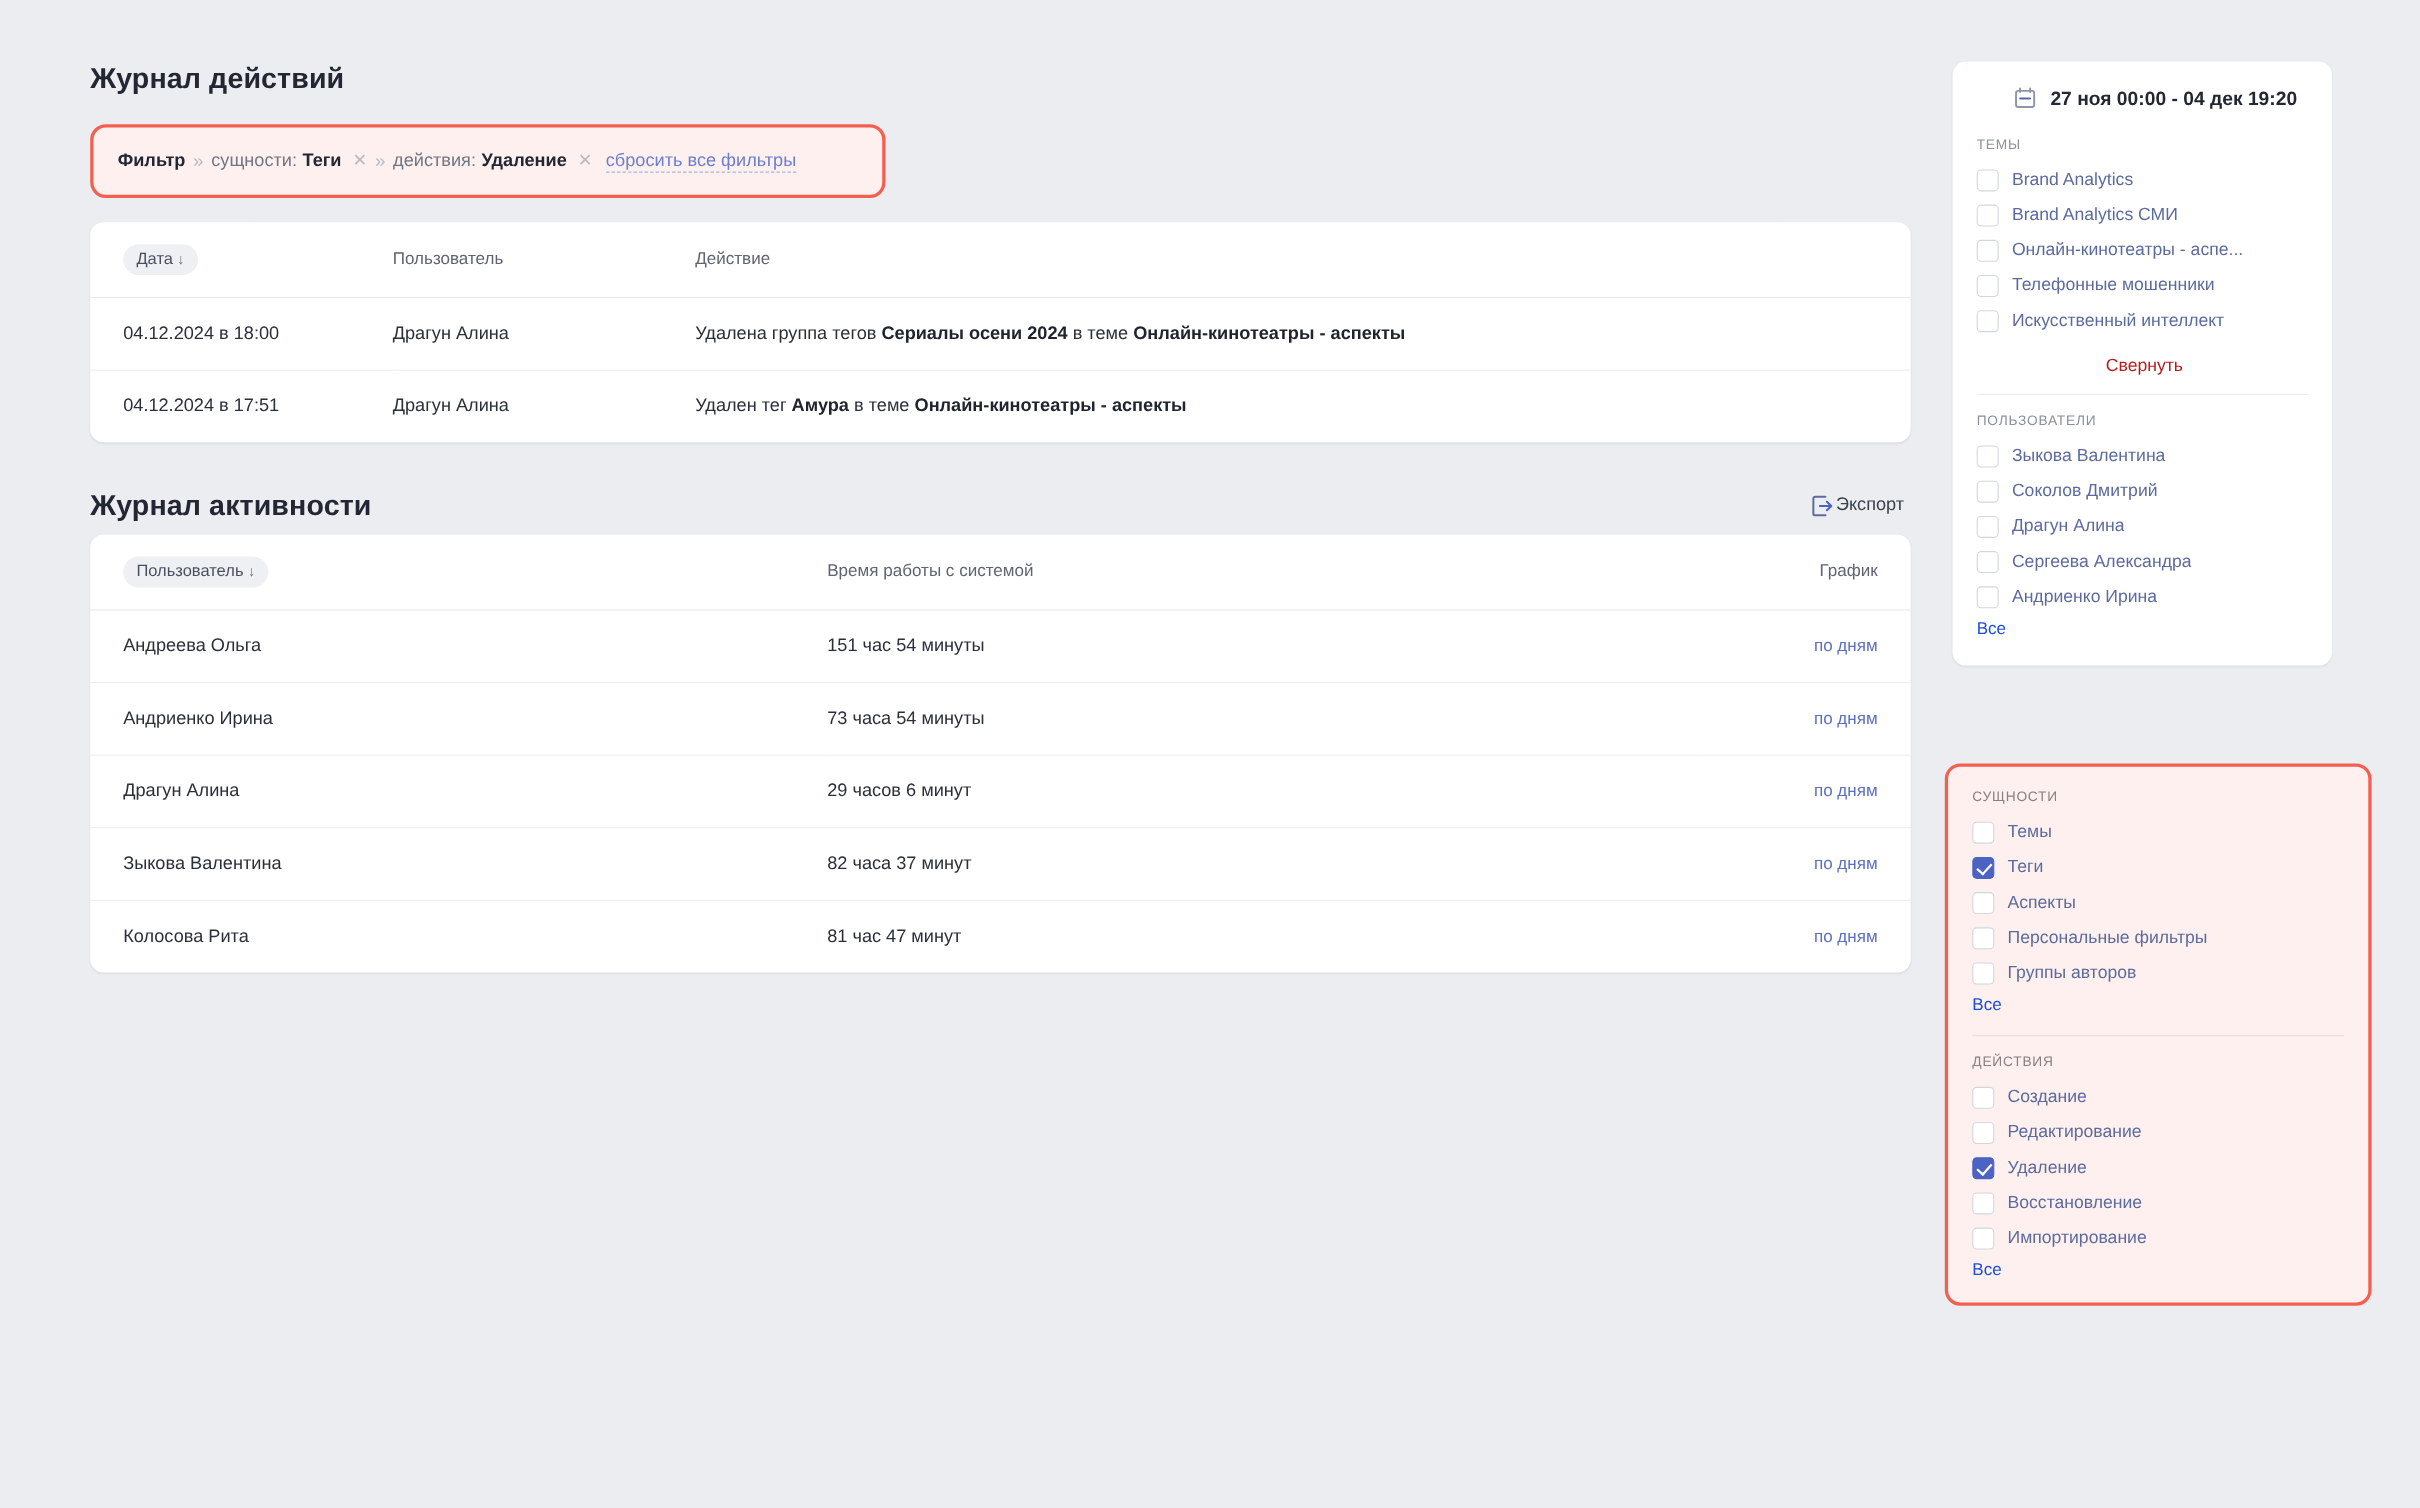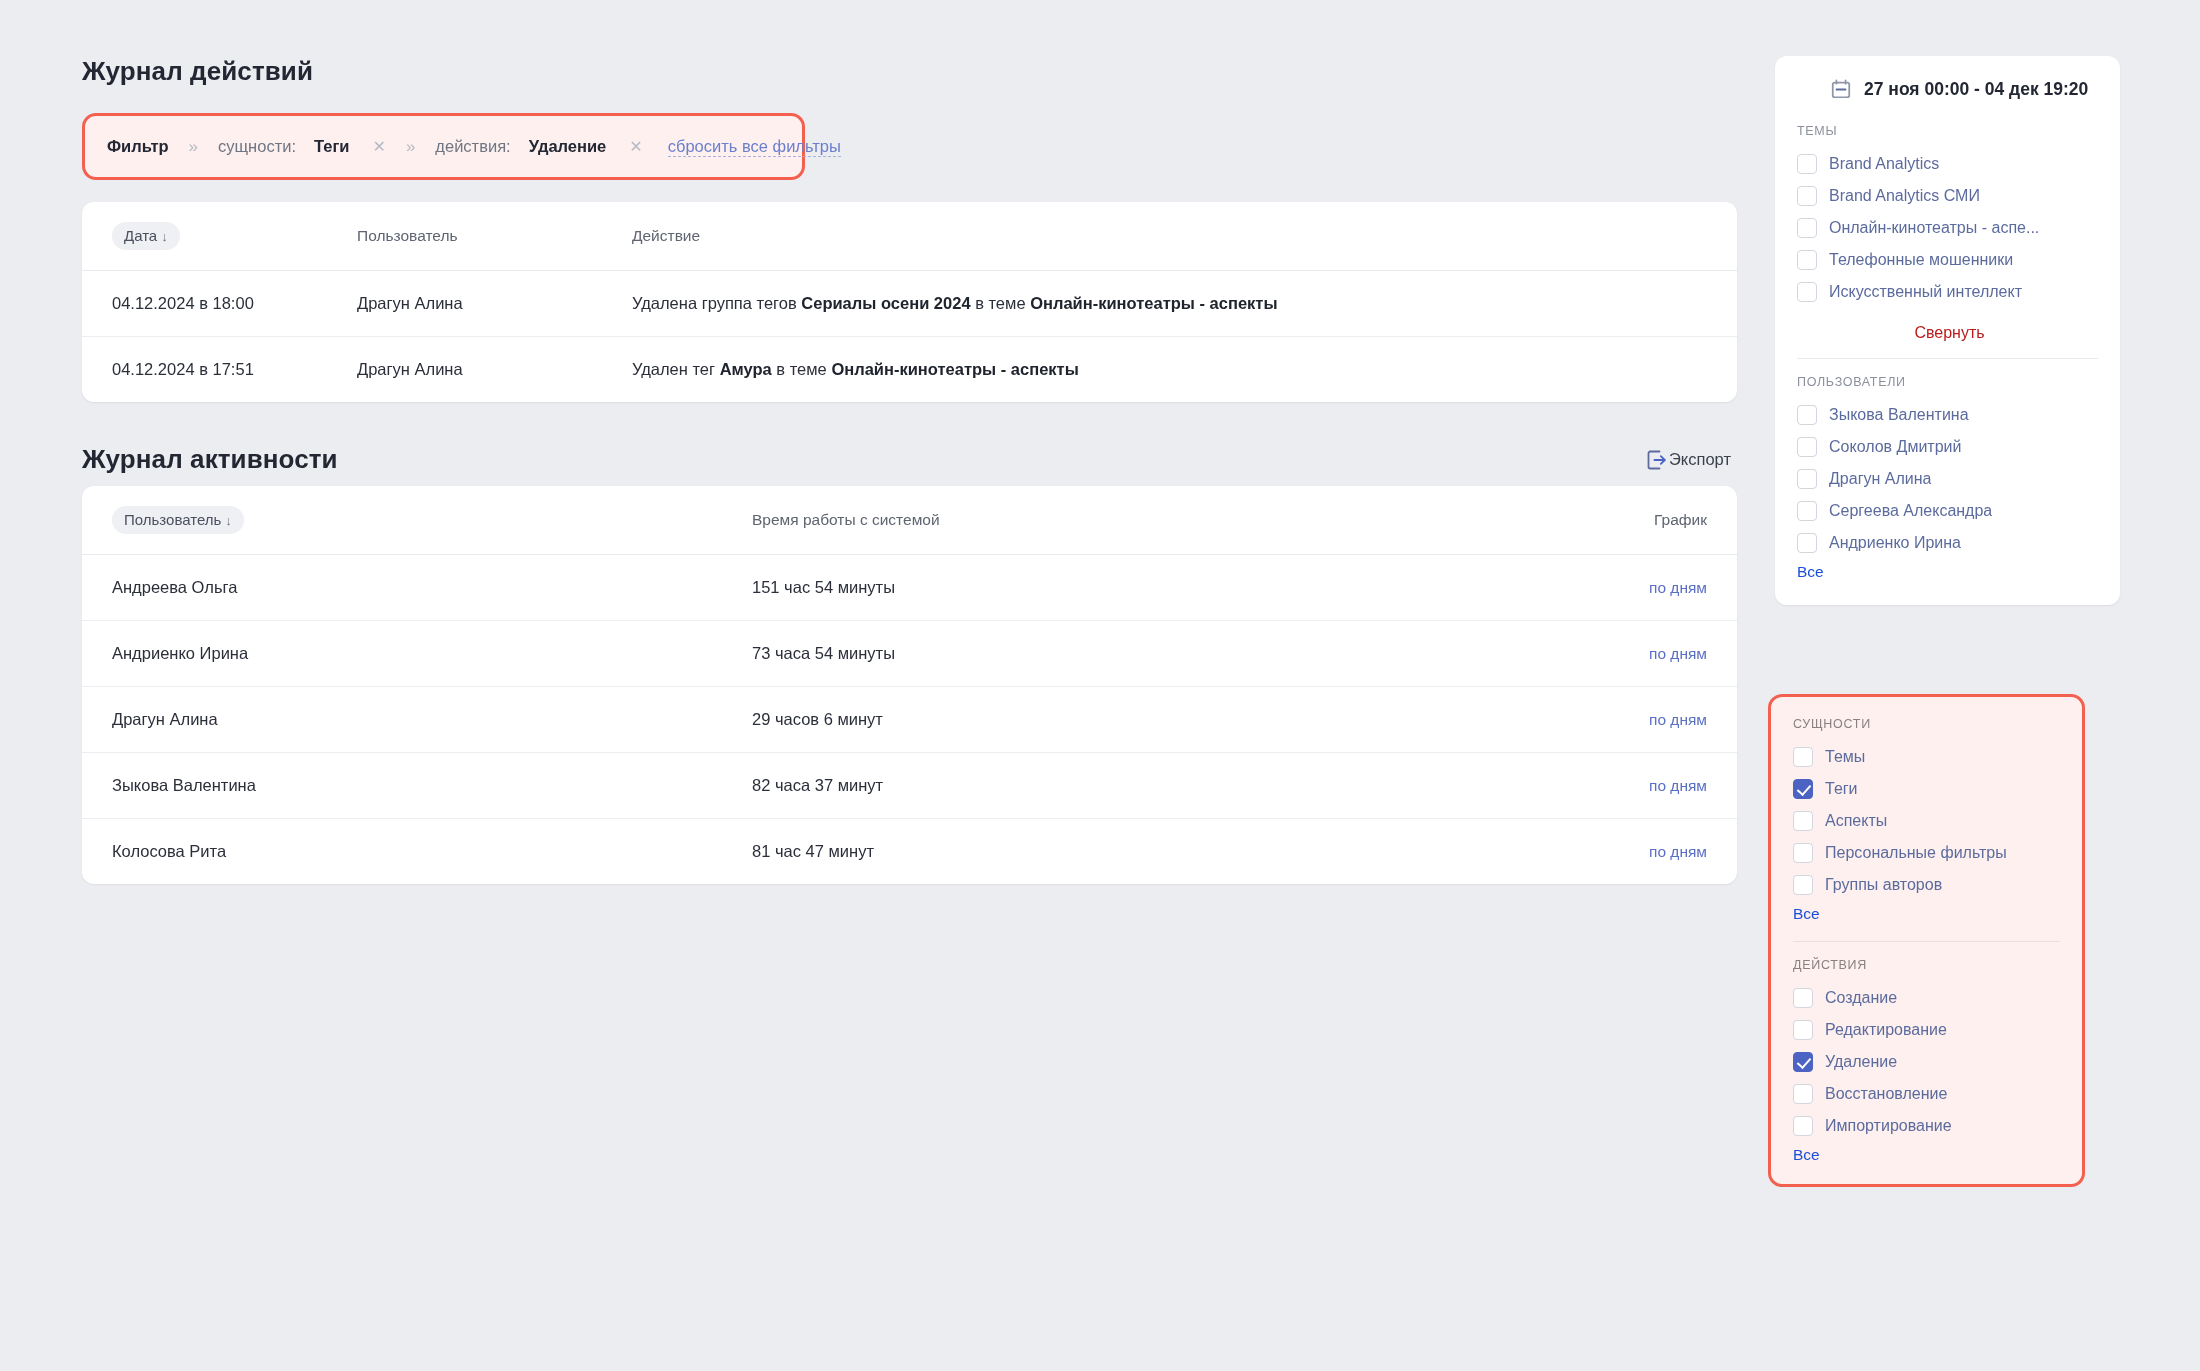--- a/index.html
+++ b/index.html
@@ -44,21 +44,21 @@
     border: 3px solid #F4604F;
     border-radius: 14px;
     background: #FDF0EE;
     padding: 0;
   }
   .filter-bar {
     height: 61px;
     display: flex;
     align-items: center;
     padding: 0 22px;
-    gap: 13px;
+    gap: 0px;
     font-size: 16.5px;
     white-space: nowrap;
   }
   .filter-label { font-weight: bold; color: #232733; }
   .filter-sep {
     color: #B6BAC4;
     font-size: 17px;
     margin: 0 7px;
   }
   .filter-key { color: #6F7683; }
@@ -242,21 +242,21 @@
     height: 1px;
     background: #EAEBEF;
     margin: 12px 22px 0 22px;
   }
 
   
   .sb-highlight {
     position: absolute;
     left: 1768px;
     top: 694px;
-    width: 317px;
+    width: 388px;
     border: 3px solid #F4604F;
     border-radius: 14px;
     background: #FDF0EE;
     padding: 4px 0 14px 0;
   }
   .sb-highlight .divider { background: #EFDDDA; }
   .sb-highlight .group-title { color: #8A8082; }
 </style>
 </head>
 <body>

